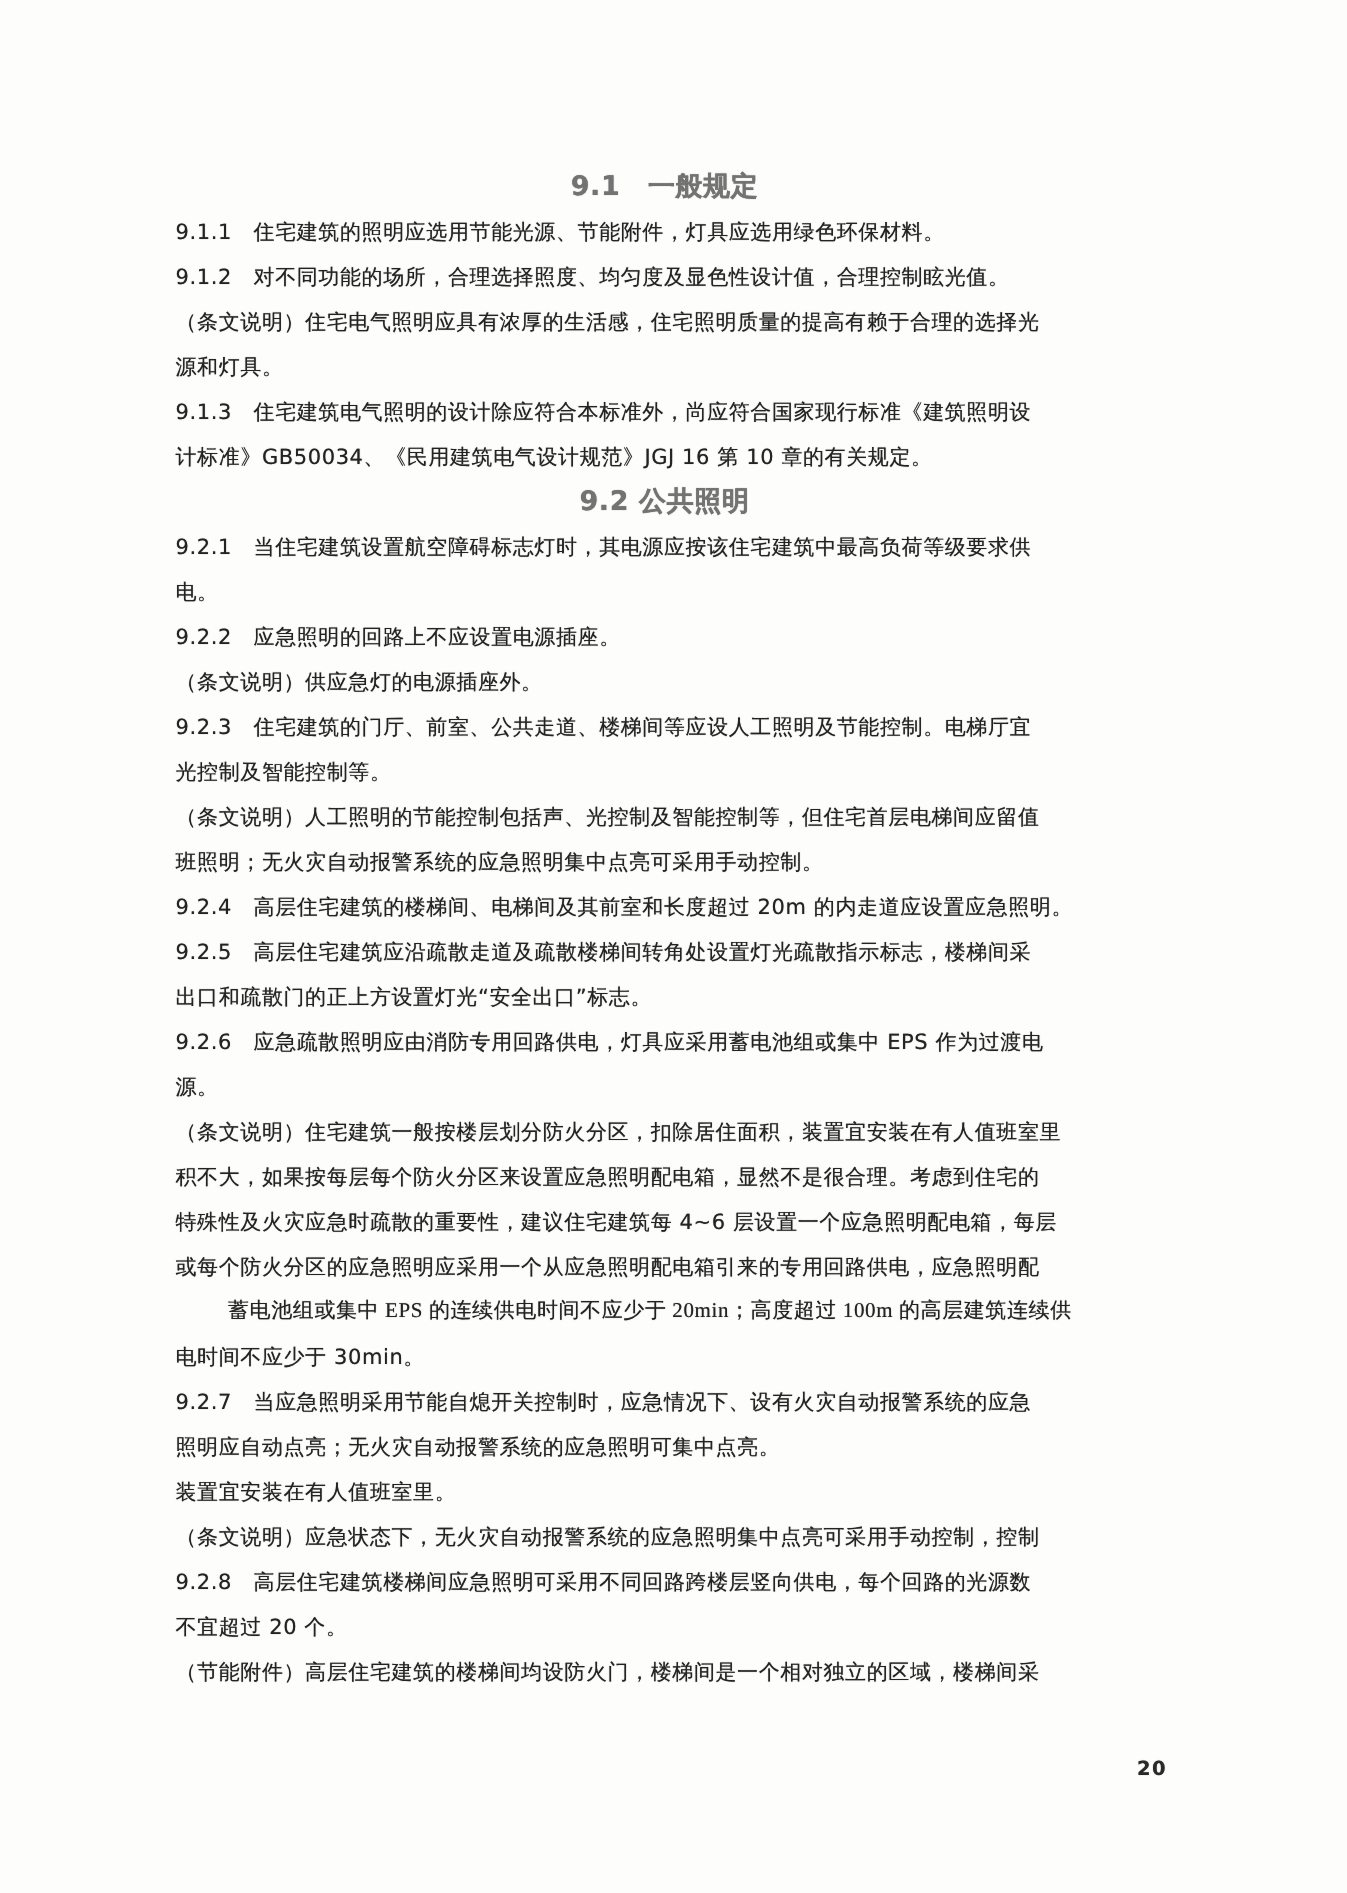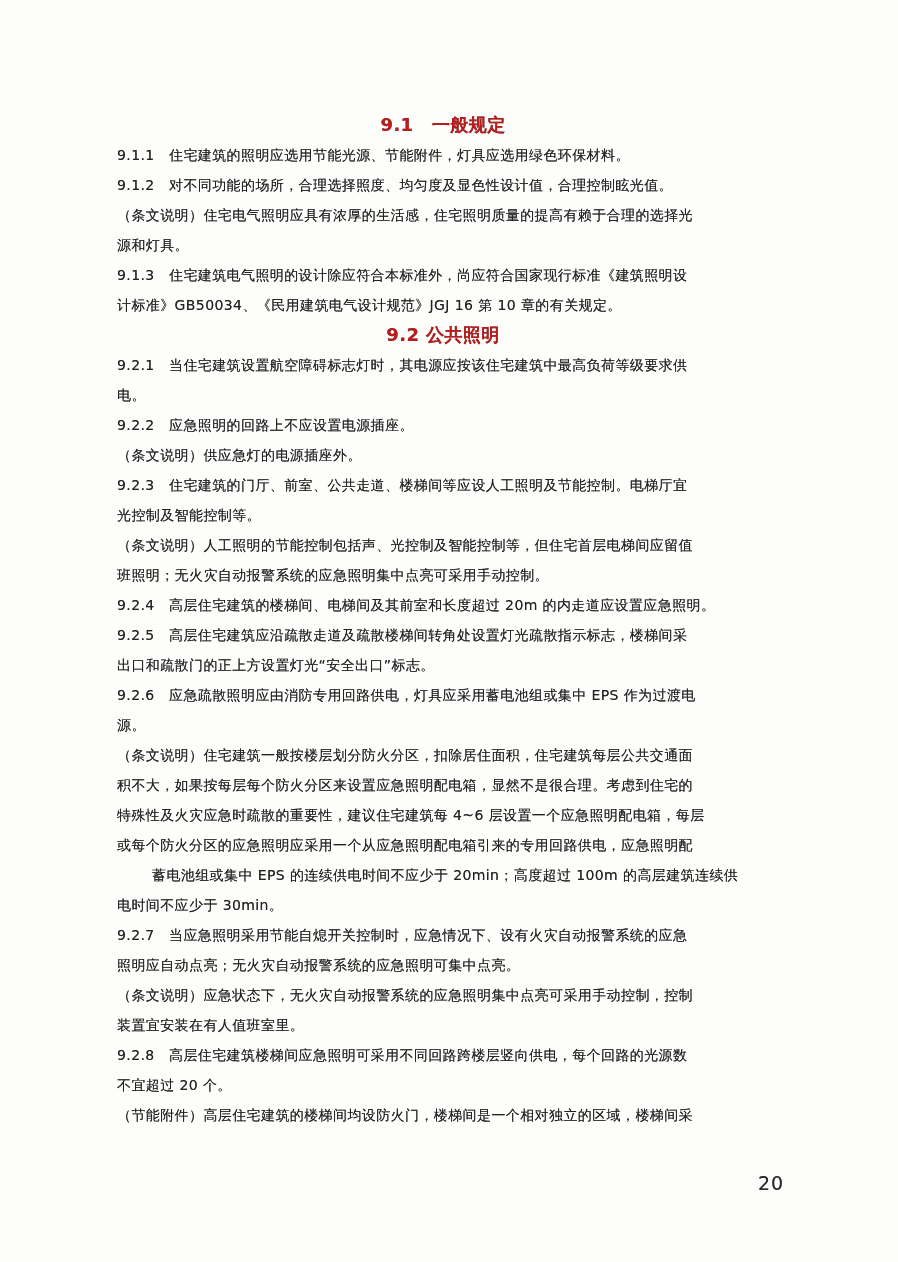--- a/index.html
+++ b/index.html
@@ -30,33 +30,35 @@
     height: 30px;
     letter-spacing: 0.4px;
     color: #232323;
     text-shadow: 0 0 0.6px rgba(30,30,30,0.65);
   }
   .line.heading {
     text-align: center;
     font-weight: bold;
     font-size: 18px;
     transform: translateX(-22px);
-    color: #b91c1c;
+    color: #737373;
   }
   .line.body-indent {
     padding-left: 35px;
+    font-family: Liberation Serif, serif;
   }
   .page-number {
     position: absolute;
     left: 758px;
     top: 1172px;
-    font-size: 19px;
+    font-size: 13px;
     letter-spacing: 1px;
     color: #2a2a2a;
     text-shadow: 0 0 0.6px rgba(30,30,30,0.6);
+    font-weight: bold;
   }
 </style>
 </head>
 <body>
 
 <div class="page">
   <div class="content">
       <div class="line heading">9.1　一般规定</div>
       <div class="line body">9.1.1　住宅建筑的照明应选用节能光源、节能附件，灯具应选用绿色环保材料。</div>
       <div class="line body">9.1.2　对不同功能的场所，合理选择照度、均匀度及显色性设计值，合理控制眩光值。</div>
@@ -71,28 +73,28 @@
       <div class="line body">（条文说明）供应急灯的电源插座外。</div>
       <div class="line body">9.2.3　住宅建筑的门厅、前室、公共走道、楼梯间等应设人工照明及节能控制。电梯厅宜</div>
       <div class="line body">光控制及智能控制等。</div>
       <div class="line body">（条文说明）人工照明的节能控制包括声、光控制及智能控制等，但住宅首层电梯间应留值</div>
       <div class="line body">班照明；无火灾自动报警系统的应急照明集中点亮可采用手动控制。</div>
       <div class="line body">9.2.4　高层住宅建筑的楼梯间、电梯间及其前室和长度超过 20m 的内走道应设置应急照明。</div>
       <div class="line body">9.2.5　高层住宅建筑应沿疏散走道及疏散楼梯间转角处设置灯光疏散指示标志，楼梯间采</div>
       <div class="line body">出口和疏散门的正上方设置灯光“安全出口”标志。</div>
       <div class="line body">9.2.6　应急疏散照明应由消防专用回路供电，灯具应采用蓄电池组或集中 EPS 作为过渡电</div>
       <div class="line body">源。</div>
-      <div class="line body">（条文说明）住宅建筑一般按楼层划分防火分区，扣除居住面积，住宅建筑每层公共交通面</div>
+      <div class="line body">（条文说明）住宅建筑一般按楼层划分防火分区，扣除居住面积，装置宜安装在有人值班室里</div>
       <div class="line body">积不大，如果按每层每个防火分区来设置应急照明配电箱，显然不是很合理。考虑到住宅的</div>
       <div class="line body">特殊性及火灾应急时疏散的重要性，建议住宅建筑每 4~6 层设置一个应急照明配电箱，每层</div>
       <div class="line body">或每个防火分区的应急照明应采用一个从应急照明配电箱引来的专用回路供电，应急照明配</div>
       <div class="line body-indent">蓄电池组或集中 EPS 的连续供电时间不应少于 20min；高度超过 100m 的高层建筑连续供</div>
       <div class="line body">电时间不应少于 30min。</div>
       <div class="line body">9.2.7　当应急照明采用节能自熄开关控制时，应急情况下、设有火灾自动报警系统的应急</div>
       <div class="line body">照明应自动点亮；无火灾自动报警系统的应急照明可集中点亮。</div>
+      <div class="line body">装置宜安装在有人值班室里。</div>
       <div class="line body">（条文说明）应急状态下，无火灾自动报警系统的应急照明集中点亮可采用手动控制，控制</div>
-      <div class="line body">装置宜安装在有人值班室里。</div>
       <div class="line body">9.2.8　高层住宅建筑楼梯间应急照明可采用不同回路跨楼层竖向供电，每个回路的光源数</div>
       <div class="line body">不宜超过 20 个。</div>
       <div class="line body">（节能附件）高层住宅建筑的楼梯间均设防火门，楼梯间是一个相对独立的区域，楼梯间采</div>
     </div>
   <div class="page-number">20</div>
 </div>
 
 </body></html>

